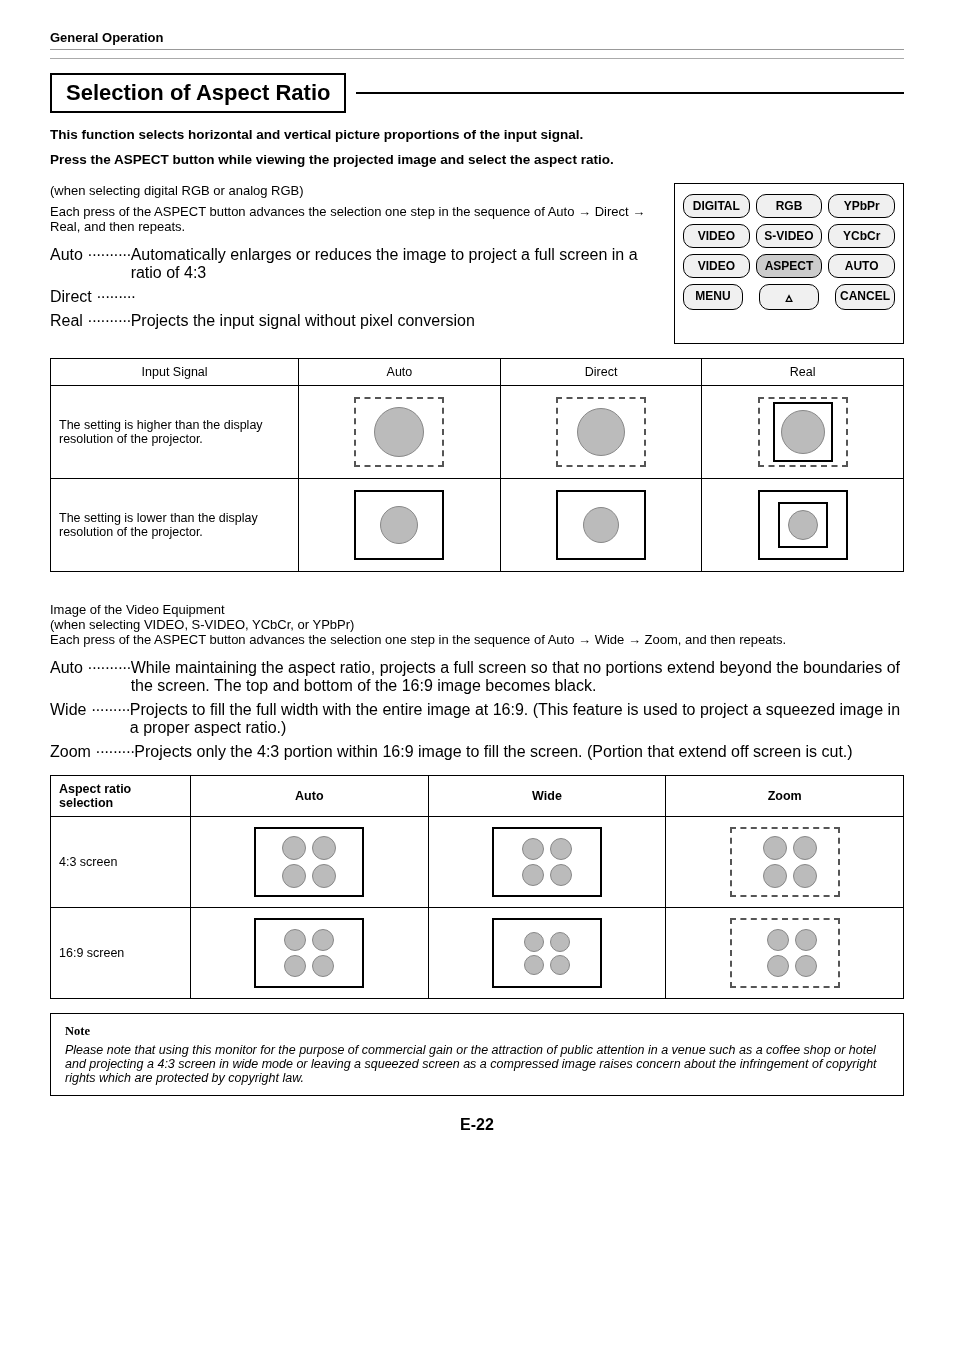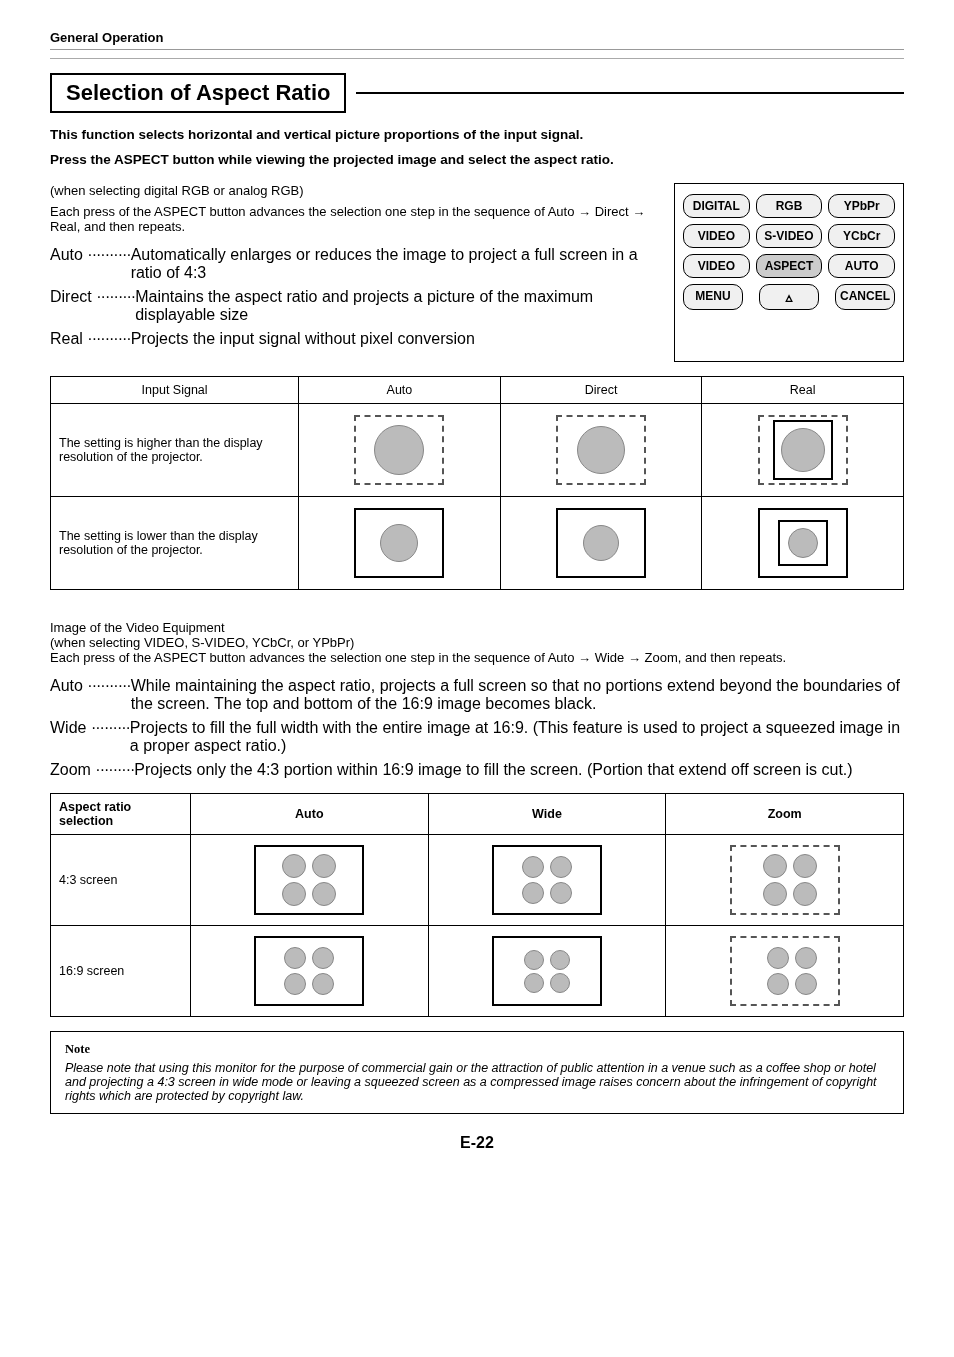--- a/index.html
+++ b/index.html
@@ -191,21 +191,20 @@
   <div class="intro-text">
     <p>(when selecting digital RGB or analog RGB)</p>
     <p style="margin-bottom:12px;">Each press of the ASPECT button advances the selection one step in the sequence of Auto → Direct → Real, and then repeats.</p>
     <div class="desc-list">
       <div class="desc-item">
         <span class="desc-term">Auto <span style="font-weight:normal;letter-spacing:-1px">··········</span></span>
         <span class="desc-def">Automatically enlarges or reduces the image to project a full screen in a ratio of 4:3</span>
       </div>
       <div class="desc-item">
         <span class="desc-term">Direct <span style="font-weight:normal;letter-spacing:-1px">·········</span></span>
-        <span class="desc-def">Maintains the aspect ratio and projects a picture of the maximum displayable size</span>
       </div>
       <div class="desc-item">
         <span class="desc-term">Real <span style="font-weight:normal;letter-spacing:-1px">··········</span></span>
         <span class="desc-def">Projects the input signal without pixel conversion</span>
       </div>
     </div>
   </div>
 
   <div class="remote-diagram">
     <div class="remote-grid">

